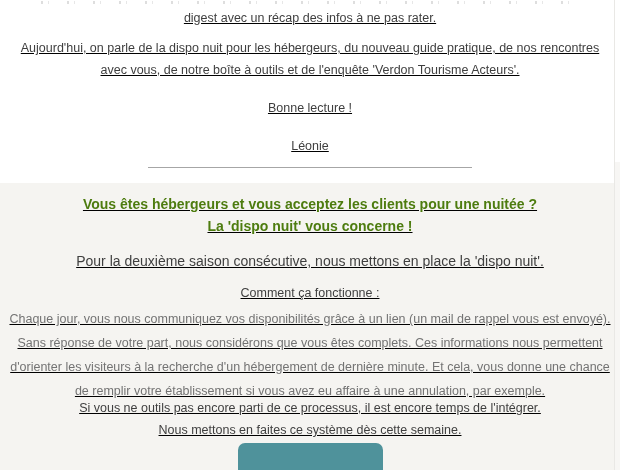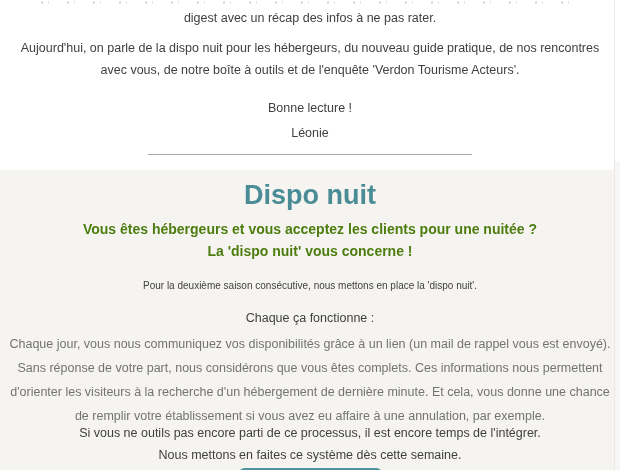--- a/index.html
+++ b/index.html
@@ -5,20 +5,21 @@
   html,body{margin:0;padding:0;}
   body{
     width:644px;height:470px;overflow:hidden;
     font-family:"Liberation Sans", sans-serif;
     background:#ffffff;
   }
   .email{
     position:relative;
     width:620px;height:470px;
     overflow:hidden;
+    text-decoration:underline;
   }
   
   .section-top{
     background:#ffffff;
     padding:1px 7px 15px;
     text-align:center;
     color:#3f3f3f;
   }
   .remnant{
     height:3px;
@@ -29,21 +30,21 @@
       #cfcfcf 7px 8px, transparent 8px 14px,
       transparent 14px 26px);
   }
   p{margin:0;}
   .body-text{
     font-size:12.5px;
     line-height:22px;
     color:#3f3f3f;
   }
   .mb8{margin-bottom:8px;}
-  .mb6{margin-bottom:3px;}
+  .mb6{margin-bottom:16px;}
   .mb4{margin-bottom:16px;}
   .divider{
     border:none;
     border-top:1px solid #a6a6a6;
     width:324px;
     margin:10px auto 0;
   }
   
   .section-bottom{
     background:#f5f4f1;
@@ -66,21 +67,21 @@
     color:#4d7c0f;
     margin-bottom:12px;
   }
   .how-paragraph{
     font-size:12.5px;
     line-height:24px;
     color:#737373;
     margin-bottom:0;
   }
   .saison-line{
-    font-size:10px;
+    font-size:14px;
     line-height:24px;
     color:#3f3f3f;
     margin-bottom:8px;
   }
   .comment-line{
     font-size:12.5px;
     line-height:24px;
     color:#3f3f3f;
     margin-bottom:2px;
   }
@@ -118,30 +119,29 @@
   <section class="section-top">
     <div class="remnant"></div>
     <p class="body-text mb8">digest avec un récap des infos à ne pas rater.</p>
     <p class="body-text mb4">Aujourd'hui, on parle de la dispo nuit pour les hébergeurs, du nouveau guide pratique, de nos rencontres avec vous, de notre boîte à outils et de l'enquête 'Verdon Tourisme Acteurs'.</p>
     <p class="body-text mb6">Bonne lecture !</p>
     <p class="body-text">Léonie</p>
     <hr class="divider">
   </section>
 
   <section class="section-bottom">
-    <h1 class="section-title">Dispo nuit</h1>
 
     <p class="lead">
       <span>Vous êtes hébergeurs et vous acceptez les clients pour une nuitée ?</span><br>
       <span>La 'dispo nuit' vous concerne !</span>
     </p>
 
     <p class="saison-line">Pour la deuxième saison consécutive, nous mettons en place la 'dispo nuit'.</p>
 
-    <p class="comment-line">Chaque ça fonctionne :</p>
+    <p class="comment-line">Comment ça fonctionne :</p>
 
     <p class="how-paragraph">Chaque jour, vous nous communiquez vos disponibilités grâce à un lien (un mail de rappel vous est envoyé). Sans réponse de votre part, nous considérons que vous êtes complets. Ces informations nous permettent d'orienter les visiteurs à la recherche d'un hébergement de dernière minute. Et cela, vous donne une chance de remplir votre établissement si vous avez eu affaire à une annulation, par exemple.</p>
 
     <p class="closing">
       <span>Si vous ne outils pas encore parti de ce processus, il est encore temps de l'intégrer.</span><br>
       <span>Nous mettons en faites ce système dès cette semaine.</span>
     </p>
 
     <button class="cta-button" type="button"></button>
   </section>

